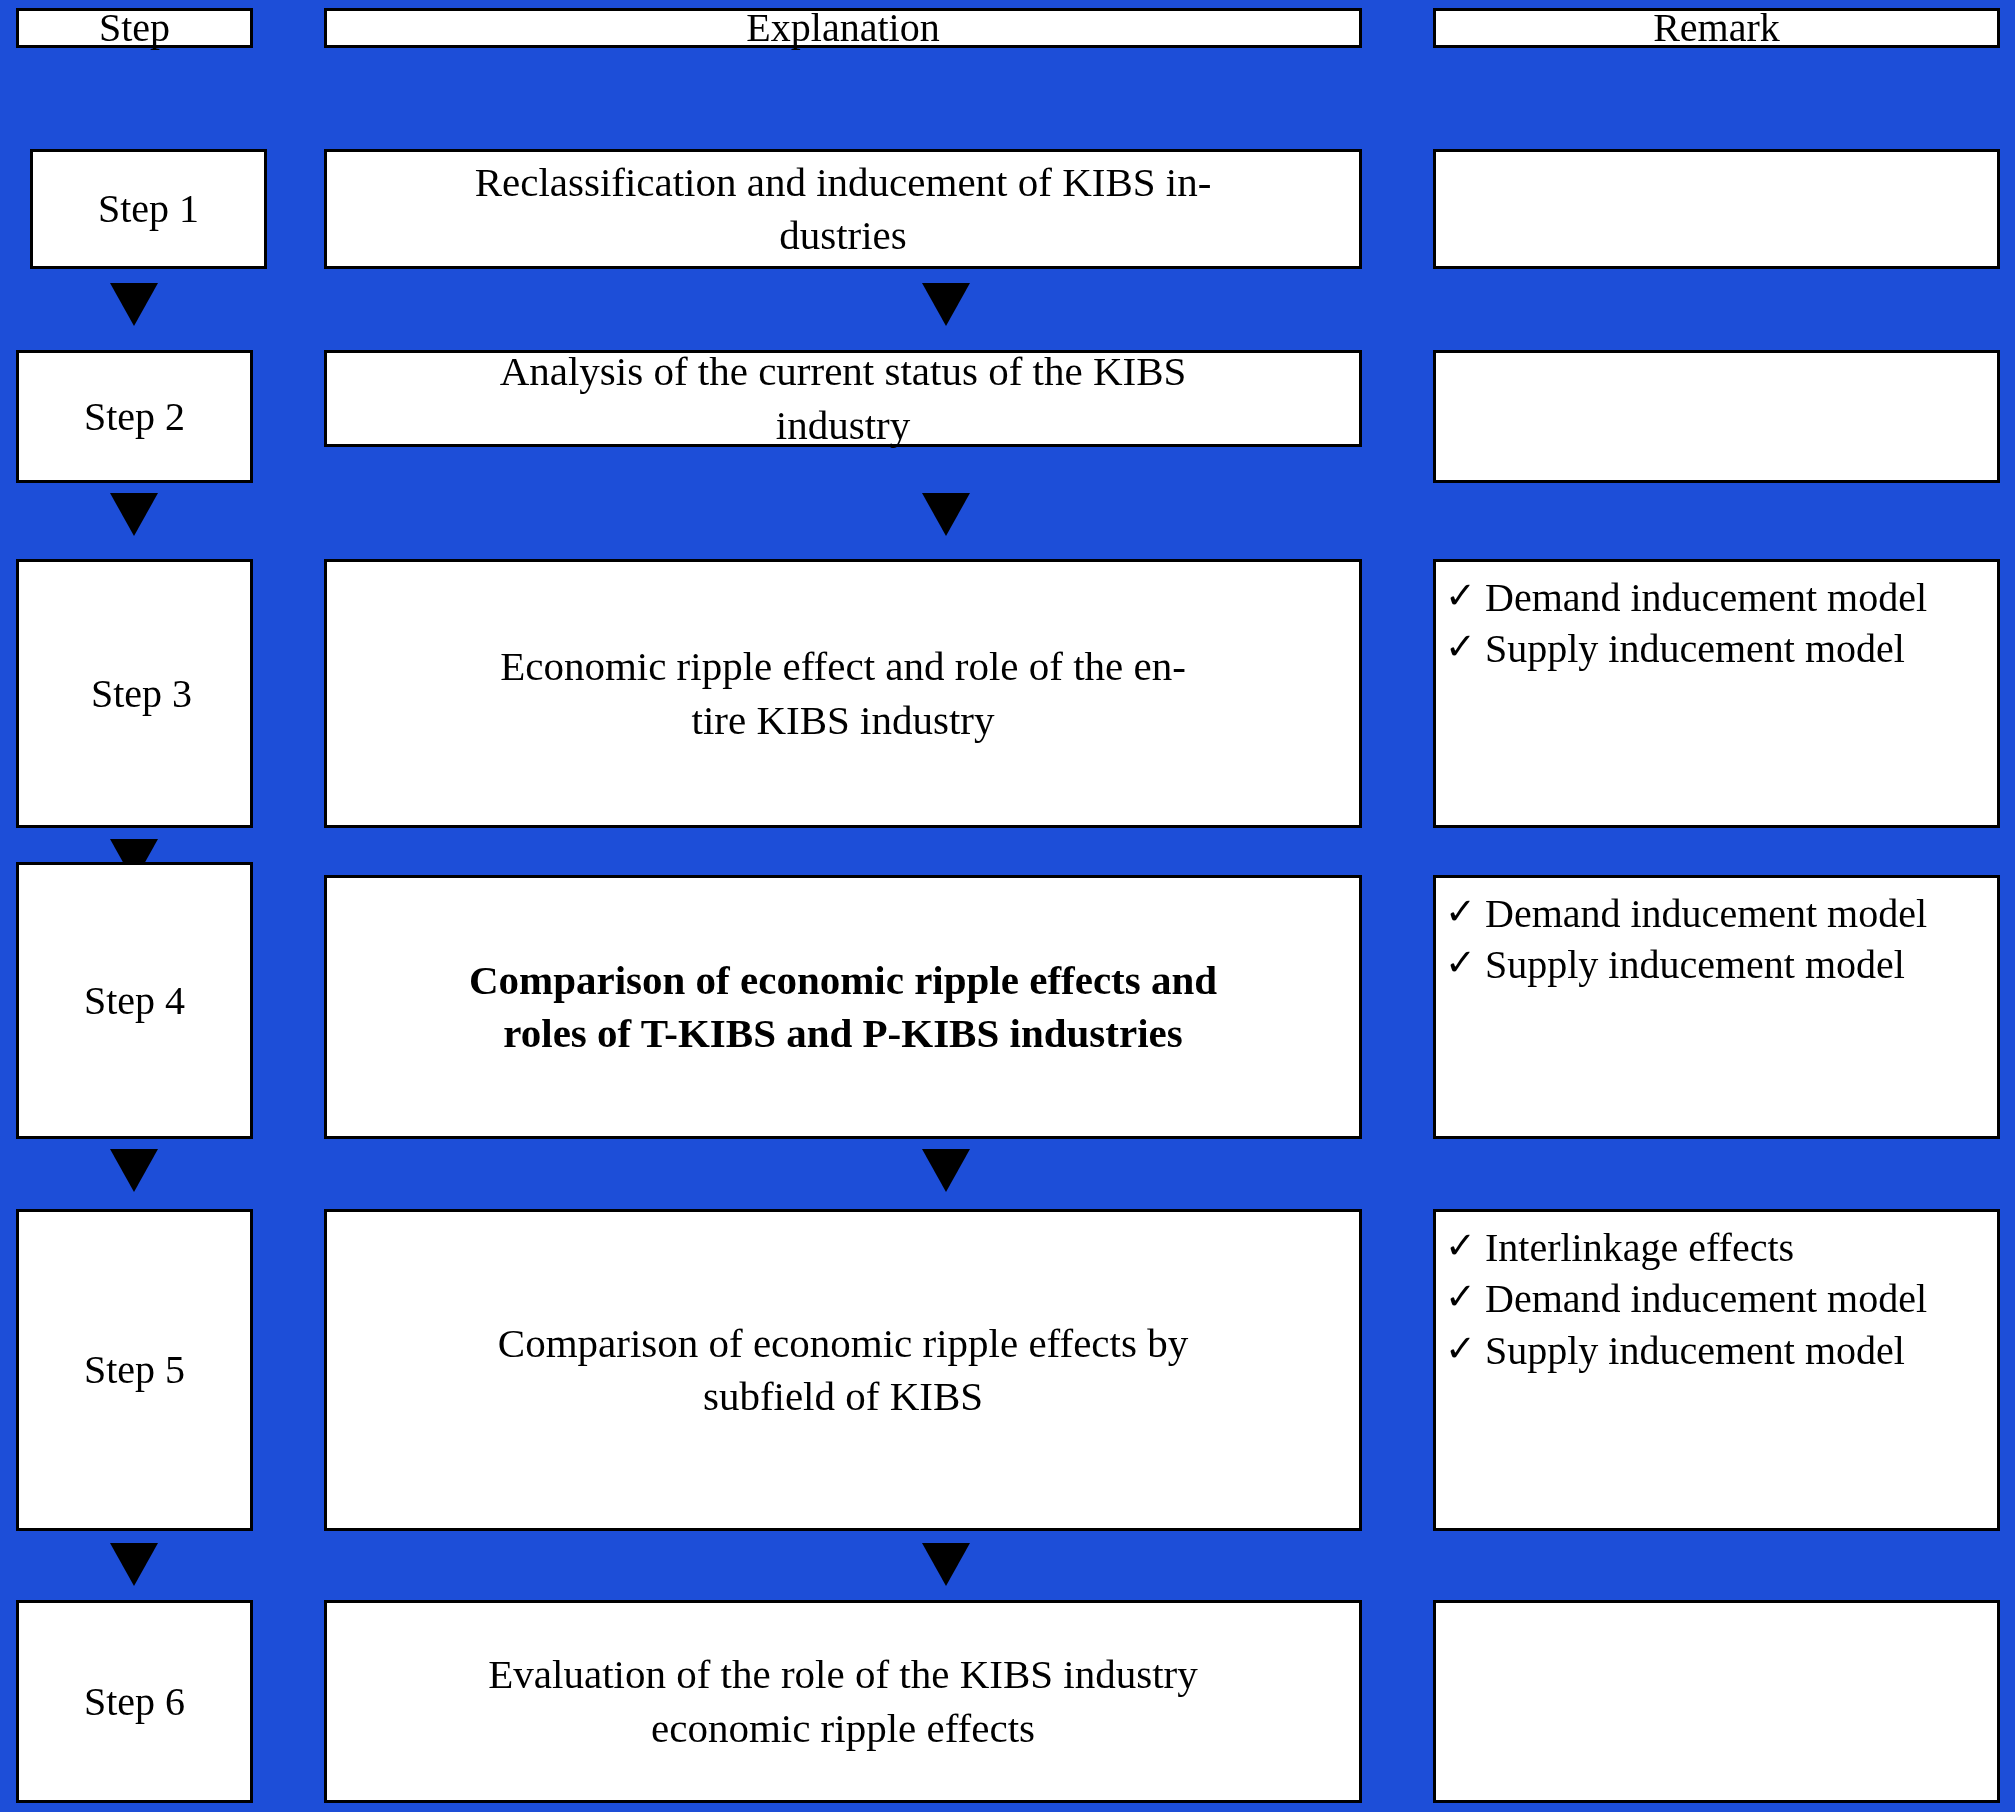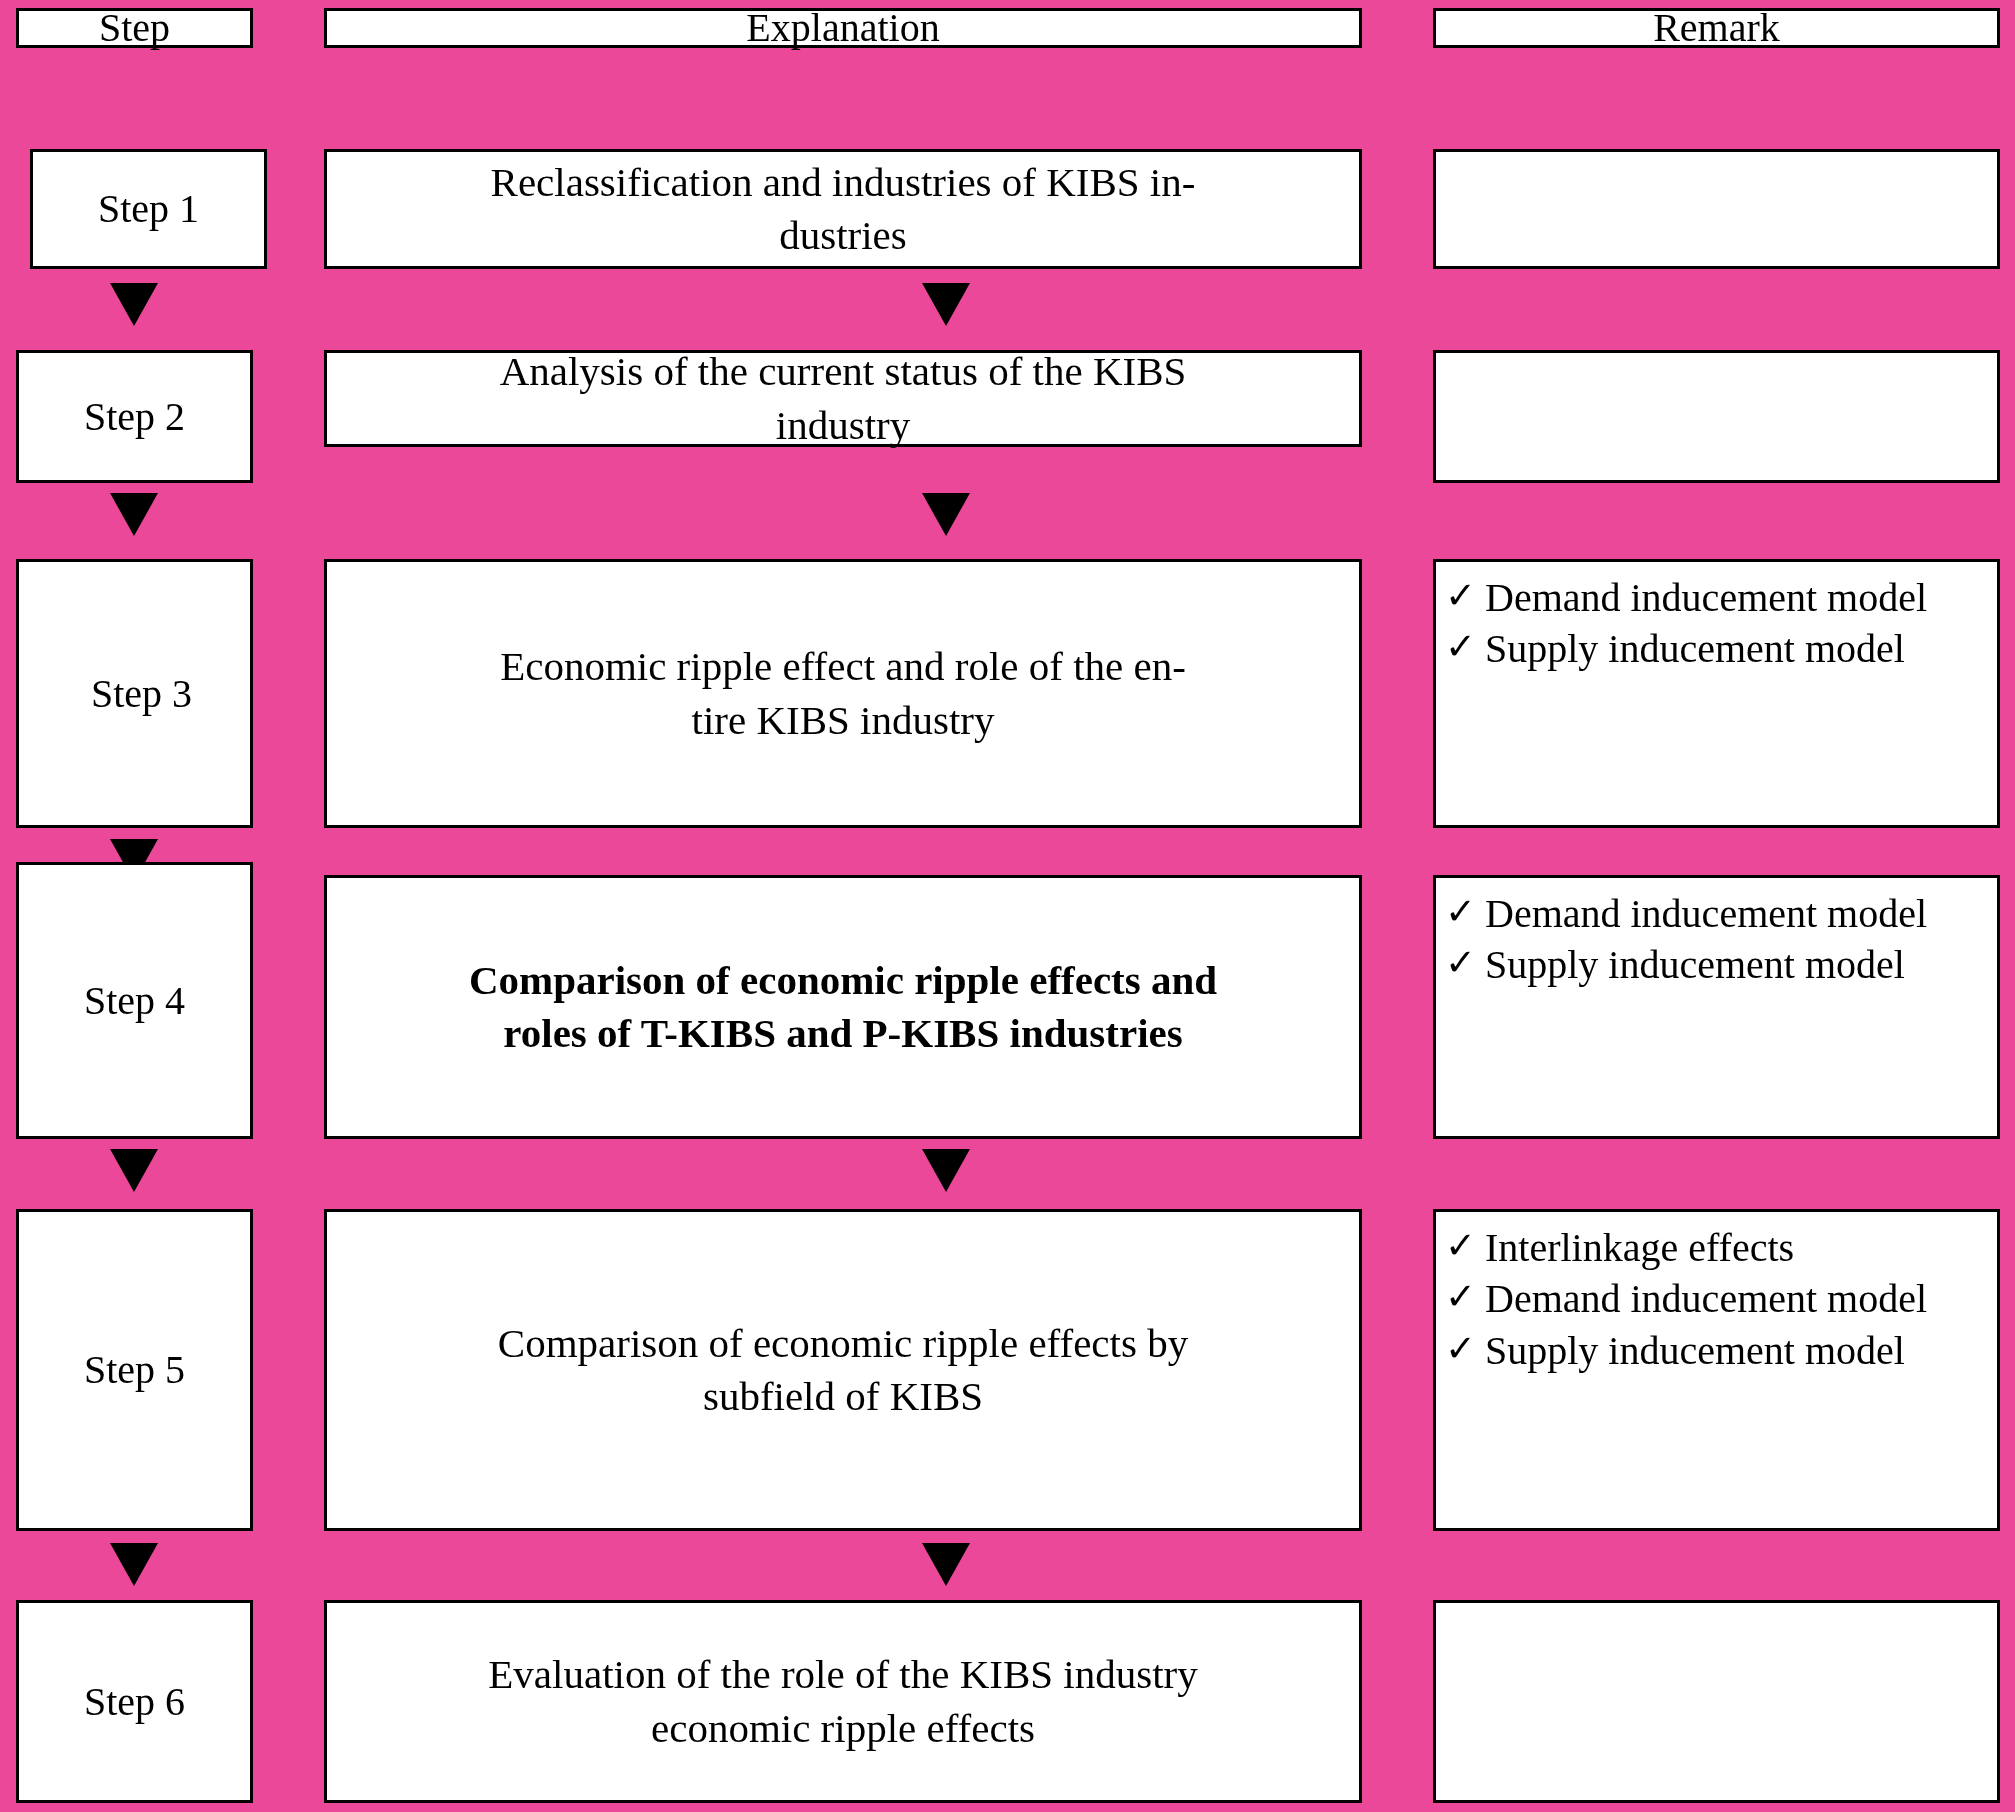--- a/index.html
+++ b/index.html
@@ -10,21 +10,21 @@
   }
   body {
     font-family: "Liberation Serif", "DejaVu Serif", serif;
     color: #000000;
   }
 
   #sheet {
     position: relative;
     width: 2015px;
     height: 1813px;
-    background: #ec4899;
+    background: #1d4ed8;
     overflow: hidden;
   }
 
   
   .box {
     position: absolute;
     box-sizing: border-box;
     border: 3.9px solid #000000;
     background: #ffffff;
     display: flex;
@@ -118,21 +118,21 @@
   <div class="box header" style="left:1433px; top:7.7px; width:567px; height:40px;">
     <span class="hdr-label">Remark</span>
   </div>
 
   <div class="box" style="left:16px; top:149px; width:237px; height:120px;margin-left:14px;">
     <span class="step-label">Step 1</span>
   </div>
 
   <div class="box" style="left:324px; top:149px; width:1038px; height:120px;">
     <div class="expl-text">
-      <div>Reclassification and industries of KIBS in-</div>
+      <div>Reclassification and inducement of KIBS in-</div>
       <div>dustries</div>
     </div>
   </div>
 
   <div class="box remark-box" style="left:1433px; top:149px; width:567px; height:120px;"></div>
 
   <div class="arrow" style="left:110px; top:283px;"></div>
   <div class="arrow" style="left:922px; top:283px;"></div>
 
   <div class="box" style="left:16px; top:350px; width:237px; height:133px;">

